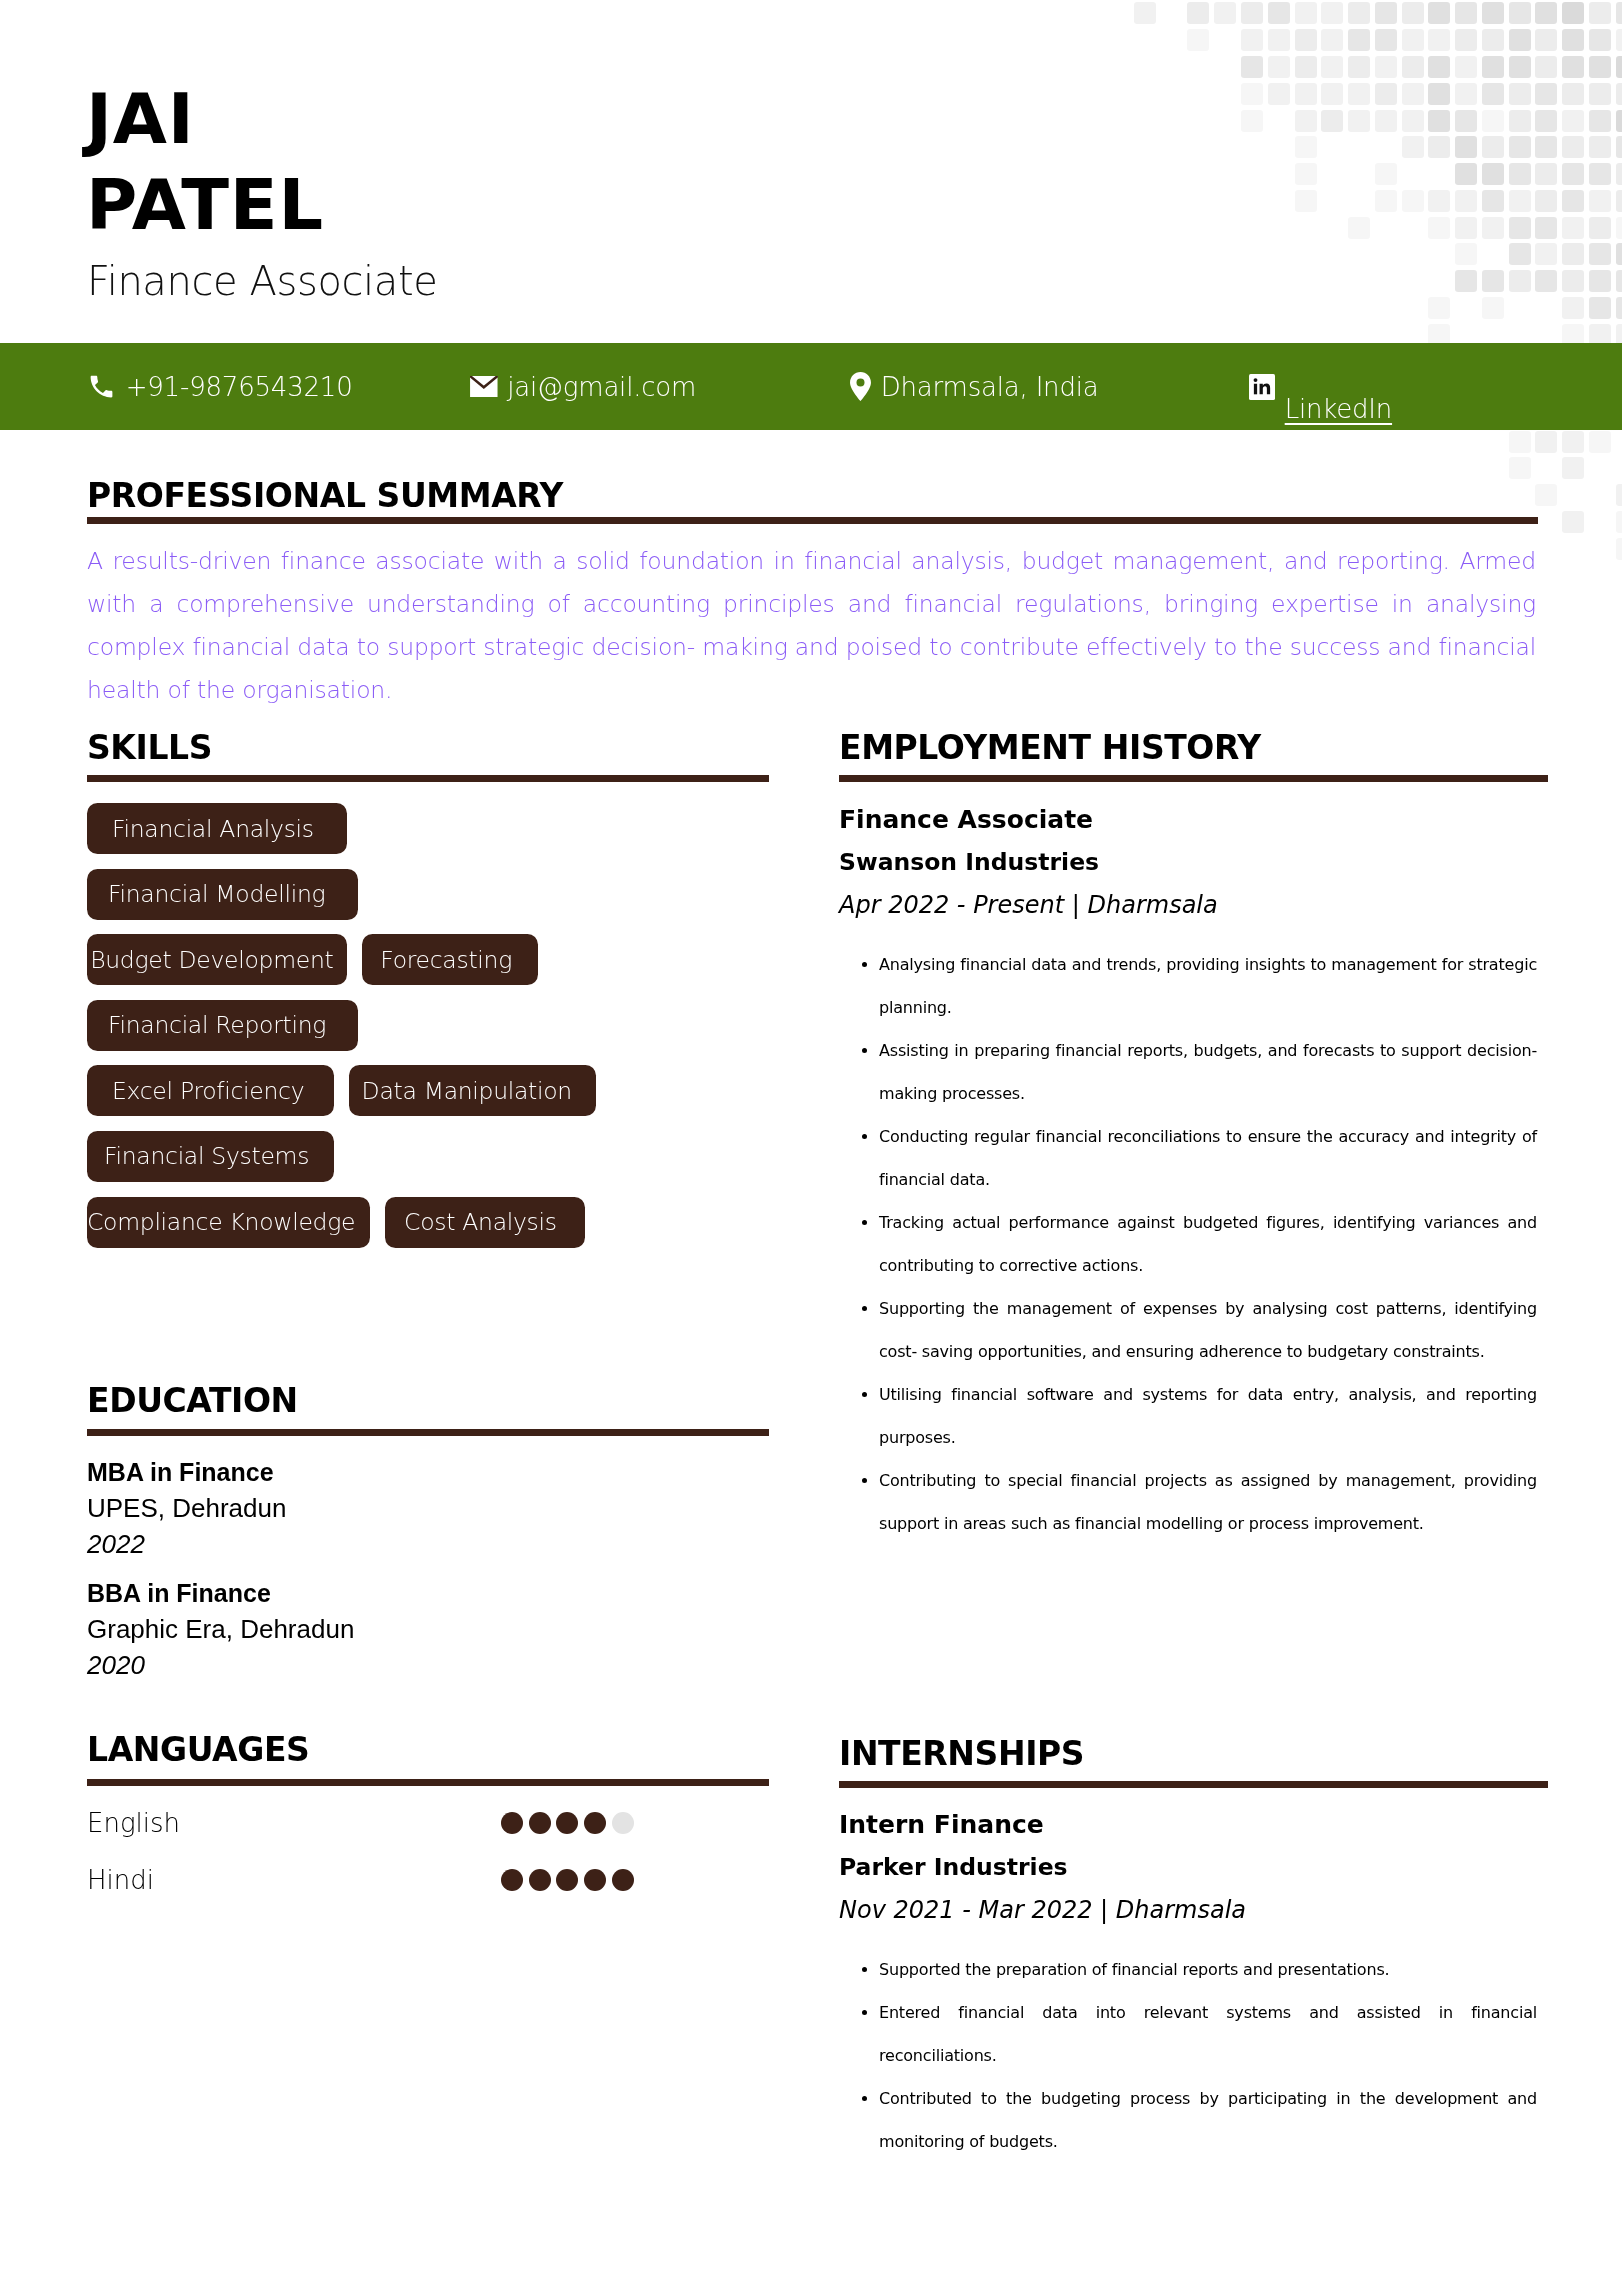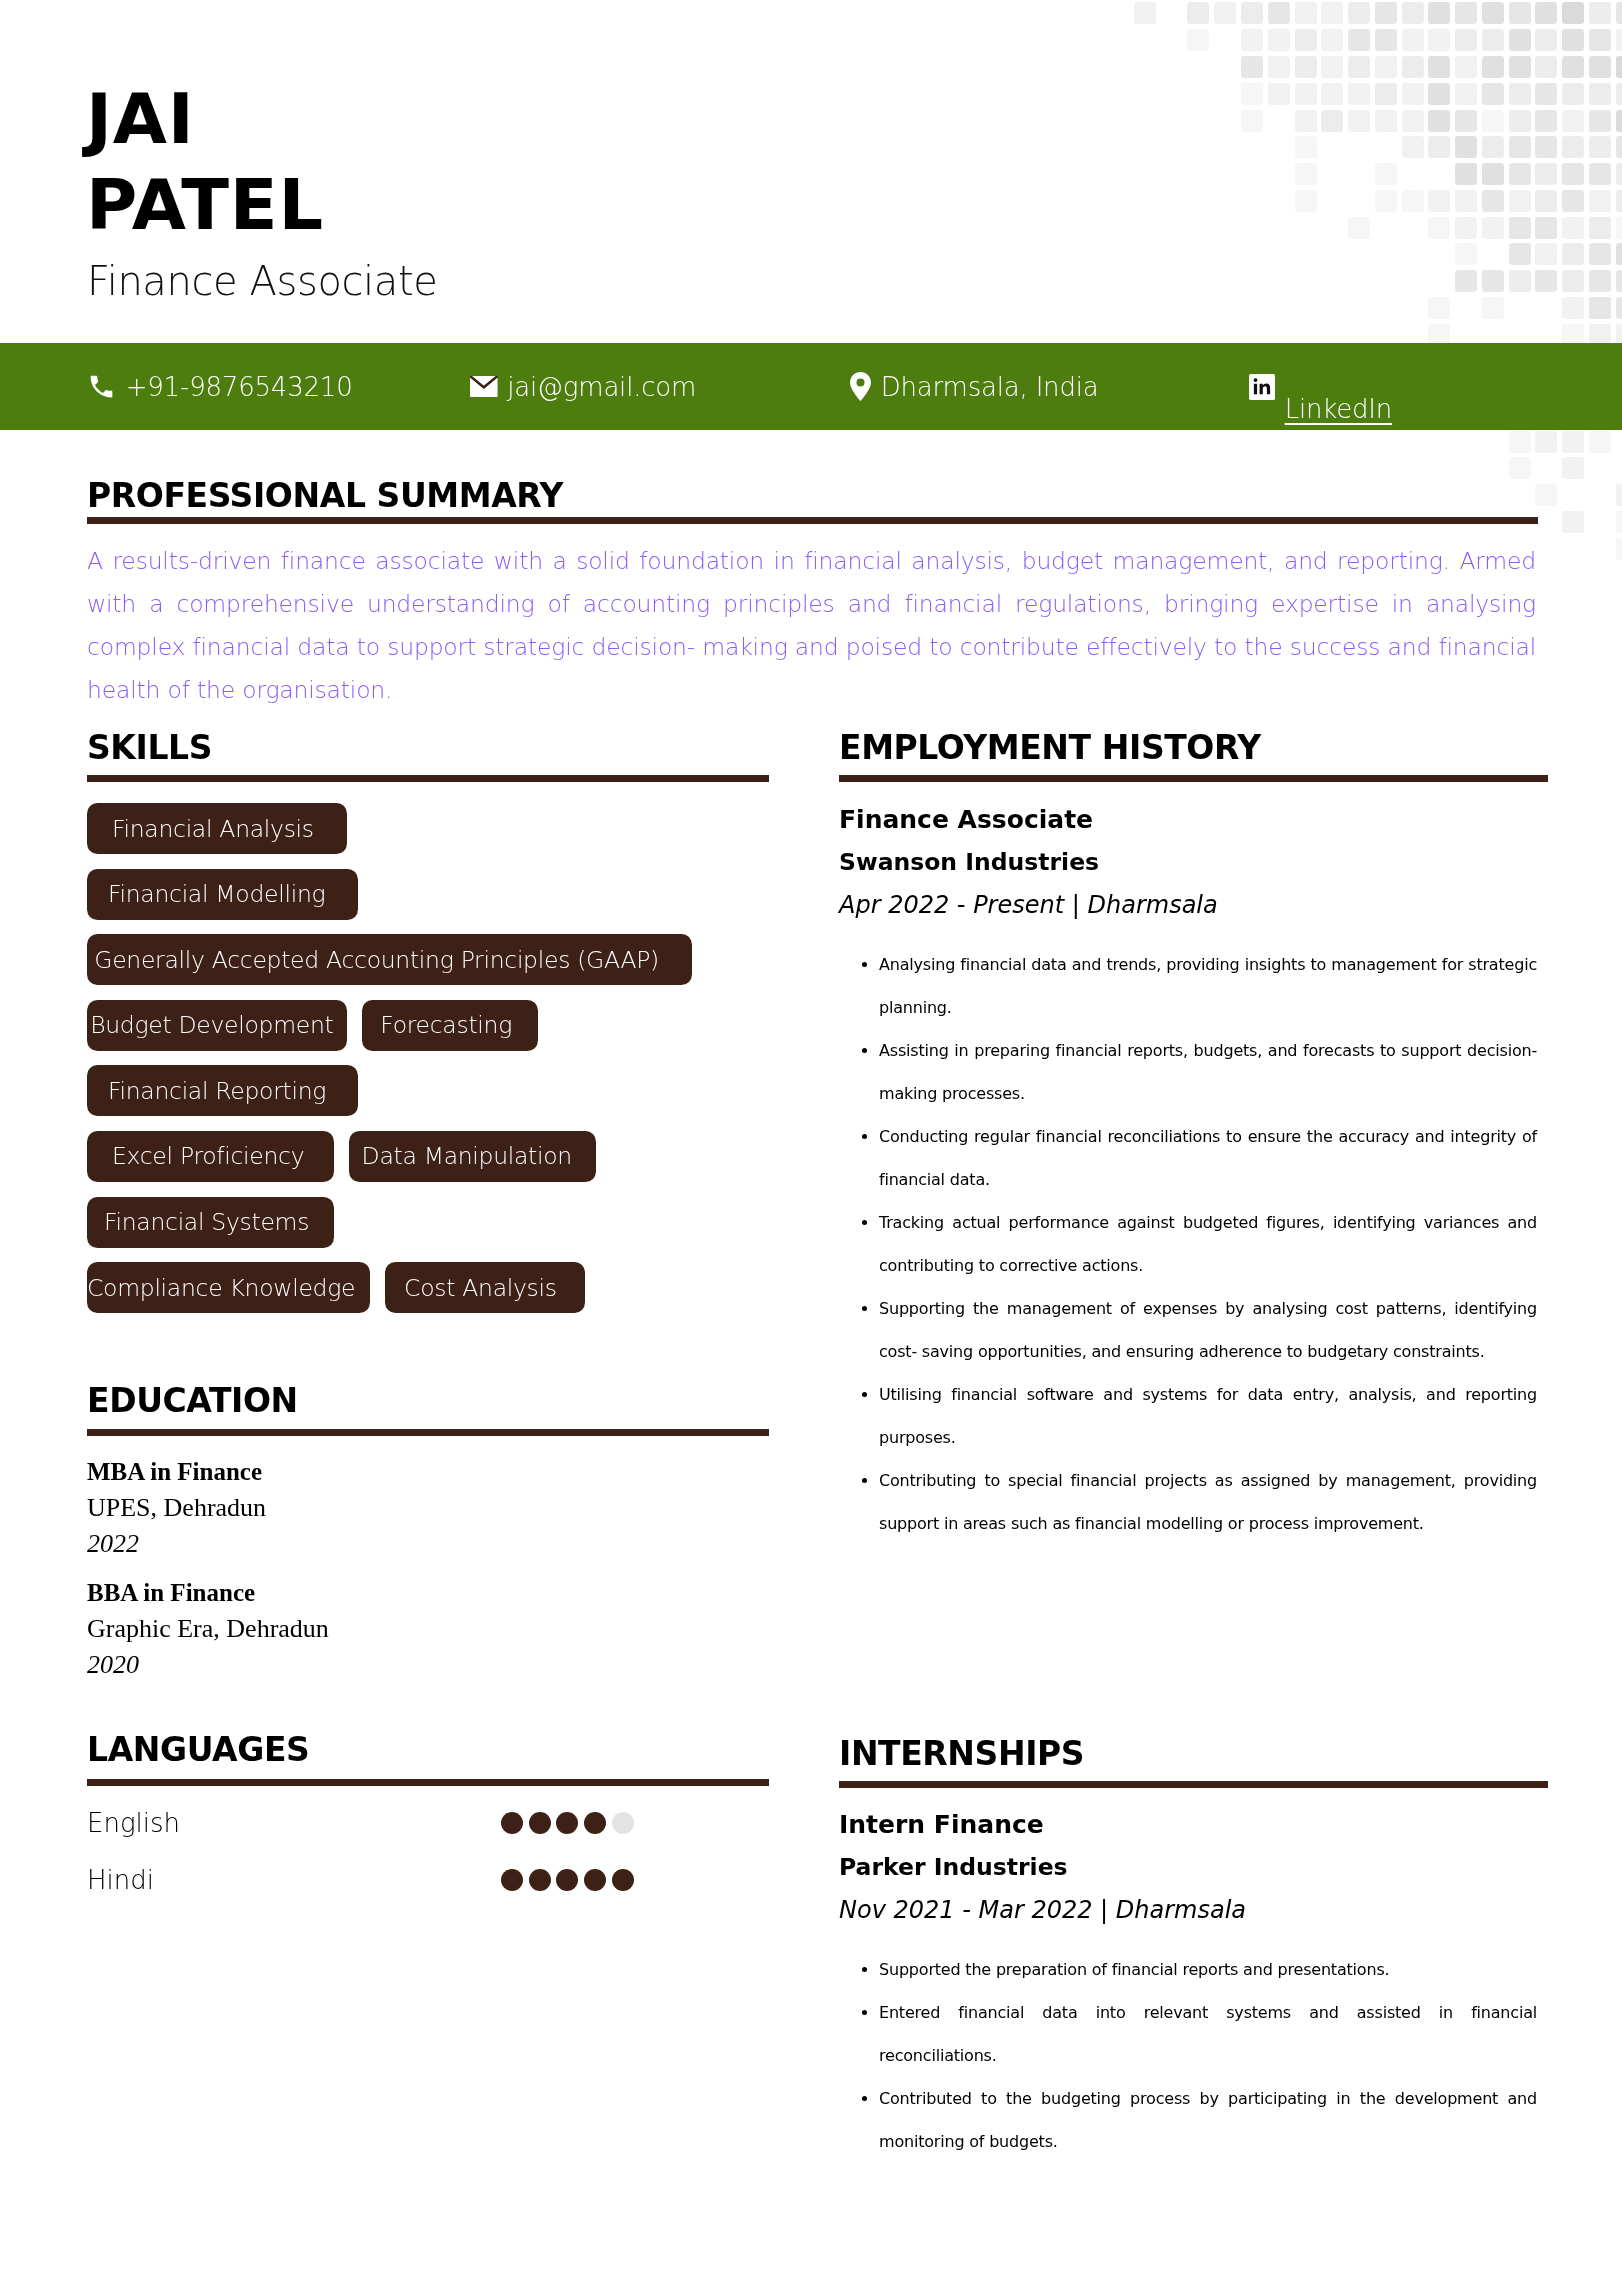--- a/index.html
+++ b/index.html
@@ -22,21 +22,21 @@
 
   .sec-head { position: absolute; font-family: "DejaVu Sans", sans-serif; font-weight: 700; font-size: 33px; color: #000; line-height: 1; letter-spacing: -0.4px; }
   .rule { position: absolute; height: 7.3px; background: #3d2117; }
 
   .summary { position: absolute; left: 87px; top: 540px; width: 1449px; font-size: 23.5px; line-height: 43px; text-align: justify; font-family: "DejaVu Sans", sans-serif; font-weight: 300; color: #8b5cf6; letter-spacing: -0.2px; }
 
   .chips { position: absolute; left: 87px; top: 803px; width: 682px; }
   .chip-row { display: flex; gap: 14.6px; margin-bottom: 14.6px; height: 51px; }
   .chip { background: #3d2117; color: #fff; border-radius: 10.5px; height: 51px; display: flex; align-items: center; font-size: 23.5px; font-family: "DejaVu Sans", sans-serif; font-weight: 300; white-space: nowrap; box-sizing: border-box; letter-spacing: -0.3px; }
 
-  .edu { position: absolute; left: 87px; font-family: Liberation Serif, serif; font-size: 26px; line-height: 36px; color: #000; }
+  .edu { position: absolute; left: 87px; font-family: Liberation Sans, sans-serif; font-size: 26px; line-height: 36px; color: #000; }
   .edu .deg { font-weight: 700; font-size: 25px; }
   .edu .school { font-weight: 300; text-align: center; }
   .edu .year { font-style: italic; font-weight: 300; }
 
   .lang-row { position: absolute; left: 87px; width: 682px; height: 36px; font-family: "DejaVu Sans", sans-serif; font-size: 26px; font-weight: 300; color: #000; }
   .lang-row .lname { position: absolute; left: 0; top: 0; line-height: 36px; }
   .dots { position: absolute; left: 414px; top: 6.5px; display: flex; gap: 5.7px; }
   .dot { width: 22px; height: 22px; border-radius: 50%; background: #3d2117; }
   .dot.off { background: #e3e3e3; }
 
@@ -267,23 +267,20 @@
 <div class="sec-head" style="left:87px; top:731px;">SKILLS</div>
 <div class="rule" style="left:87px; top:775px; width:682px;"></div>
 <div class="chips">
   <div class="chip-row">
     <div class="chip" style="width:260px; padding-left:25px;">Financial Analysis</div>
   </div>
   <div class="chip-row">
     <div class="chip" style="width:271px; padding-left:21px;">Financial Modelling</div>
   </div>
   <div class="chip-row">
-    <div class="chip" style="width:605px; padding-left:7.3px;">Generally Accepted Accounting Principles (GAAP)</div>
-  </div>
-  <div class="chip-row">
     <div class="chip" style="width:260px; padding-left:3.2px;">Budget Development</div>
     <div class="chip" style="width:176px; padding-left:18.7px;">Forecasting</div>
   </div>
   <div class="chip-row">
     <div class="chip" style="width:271px; padding-left:21px;">Financial Reporting</div>
   </div>
   <div class="chip-row">
     <div class="chip" style="width:247px; padding-left:25px;">Excel Proficiency</div>
     <div class="chip" style="width:247px; padding-left:13px;">Data Manipulation</div>
   </div>

